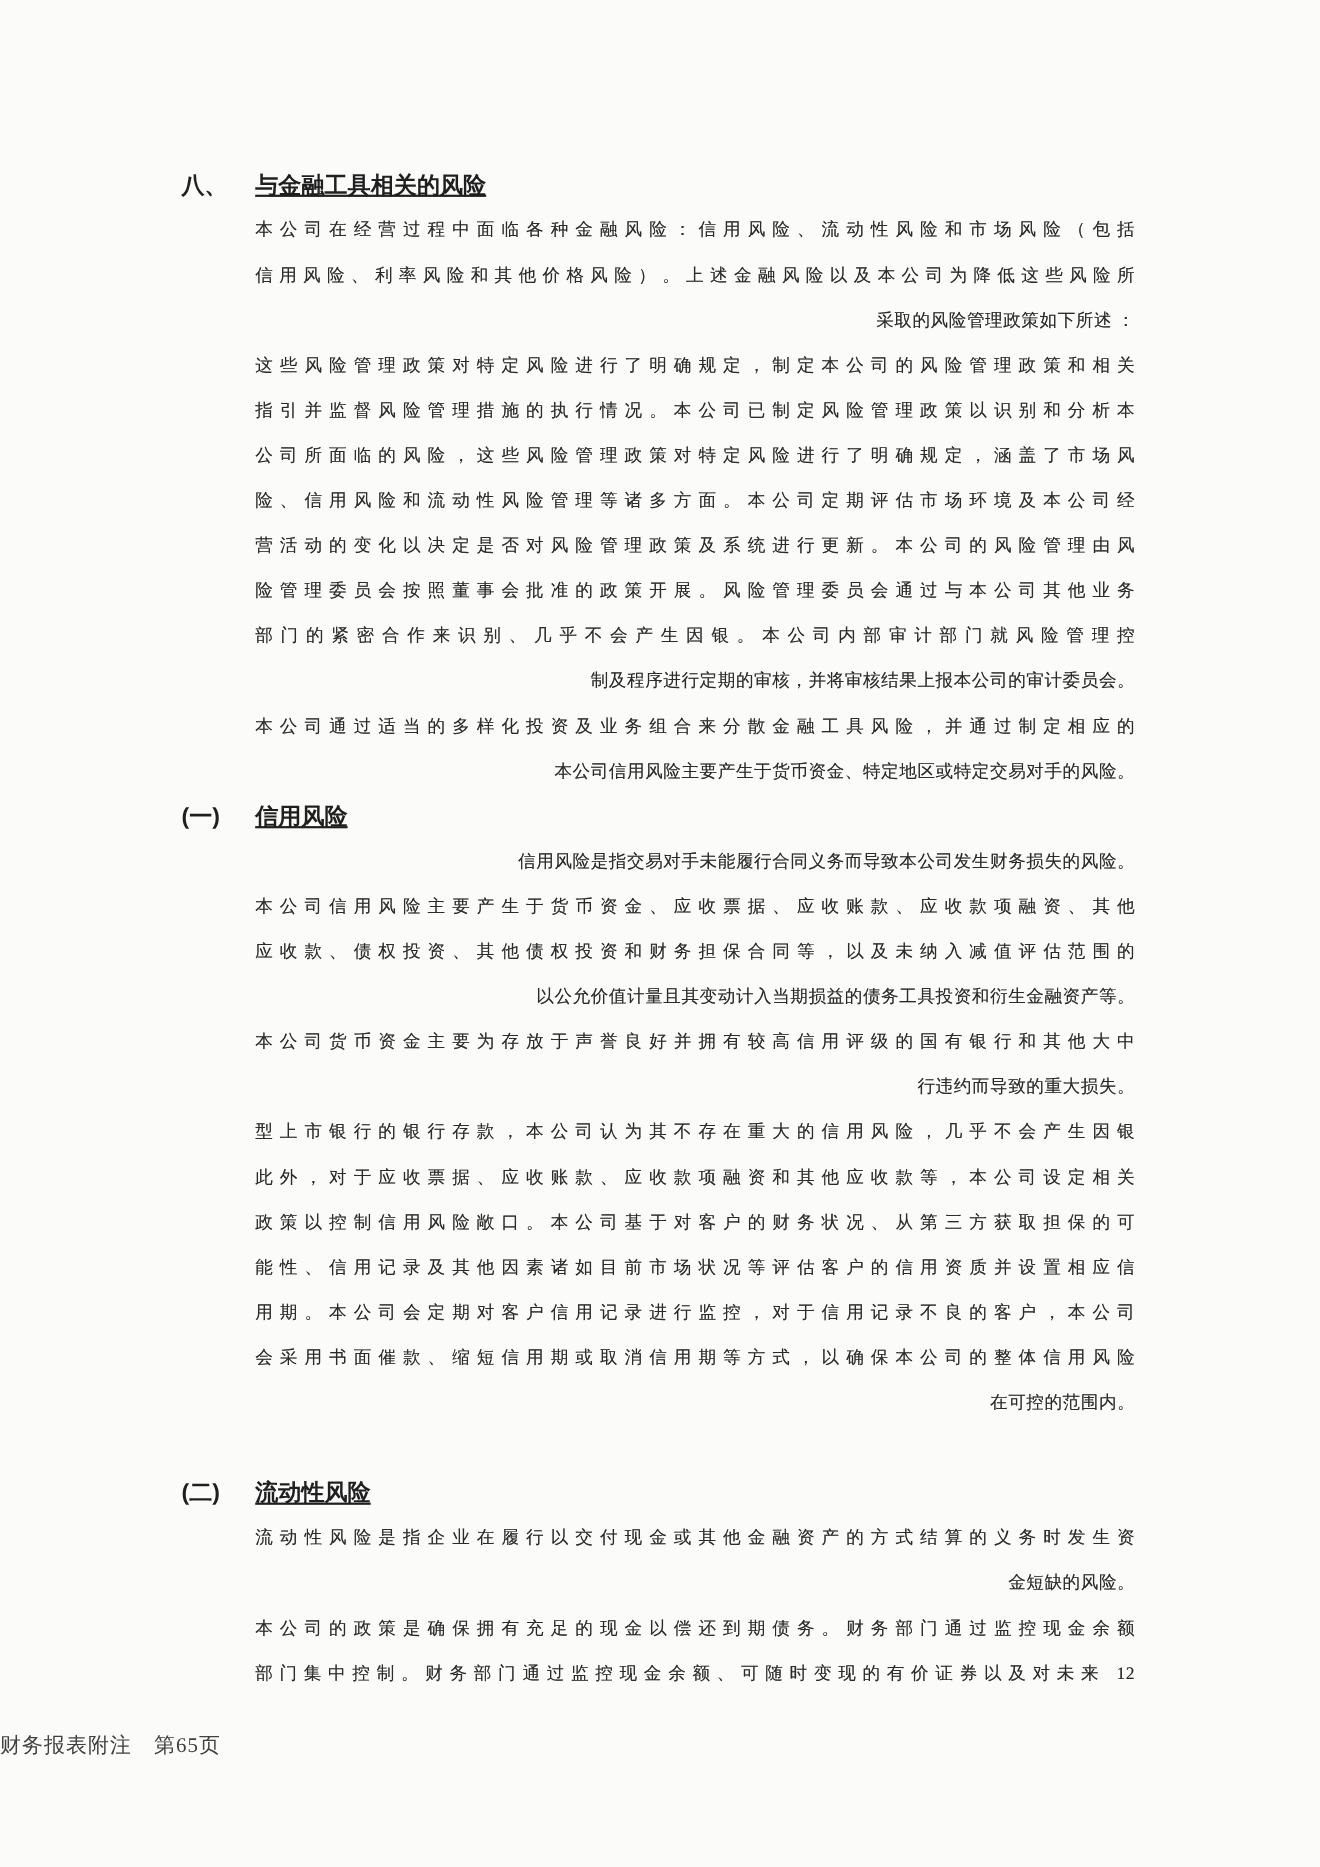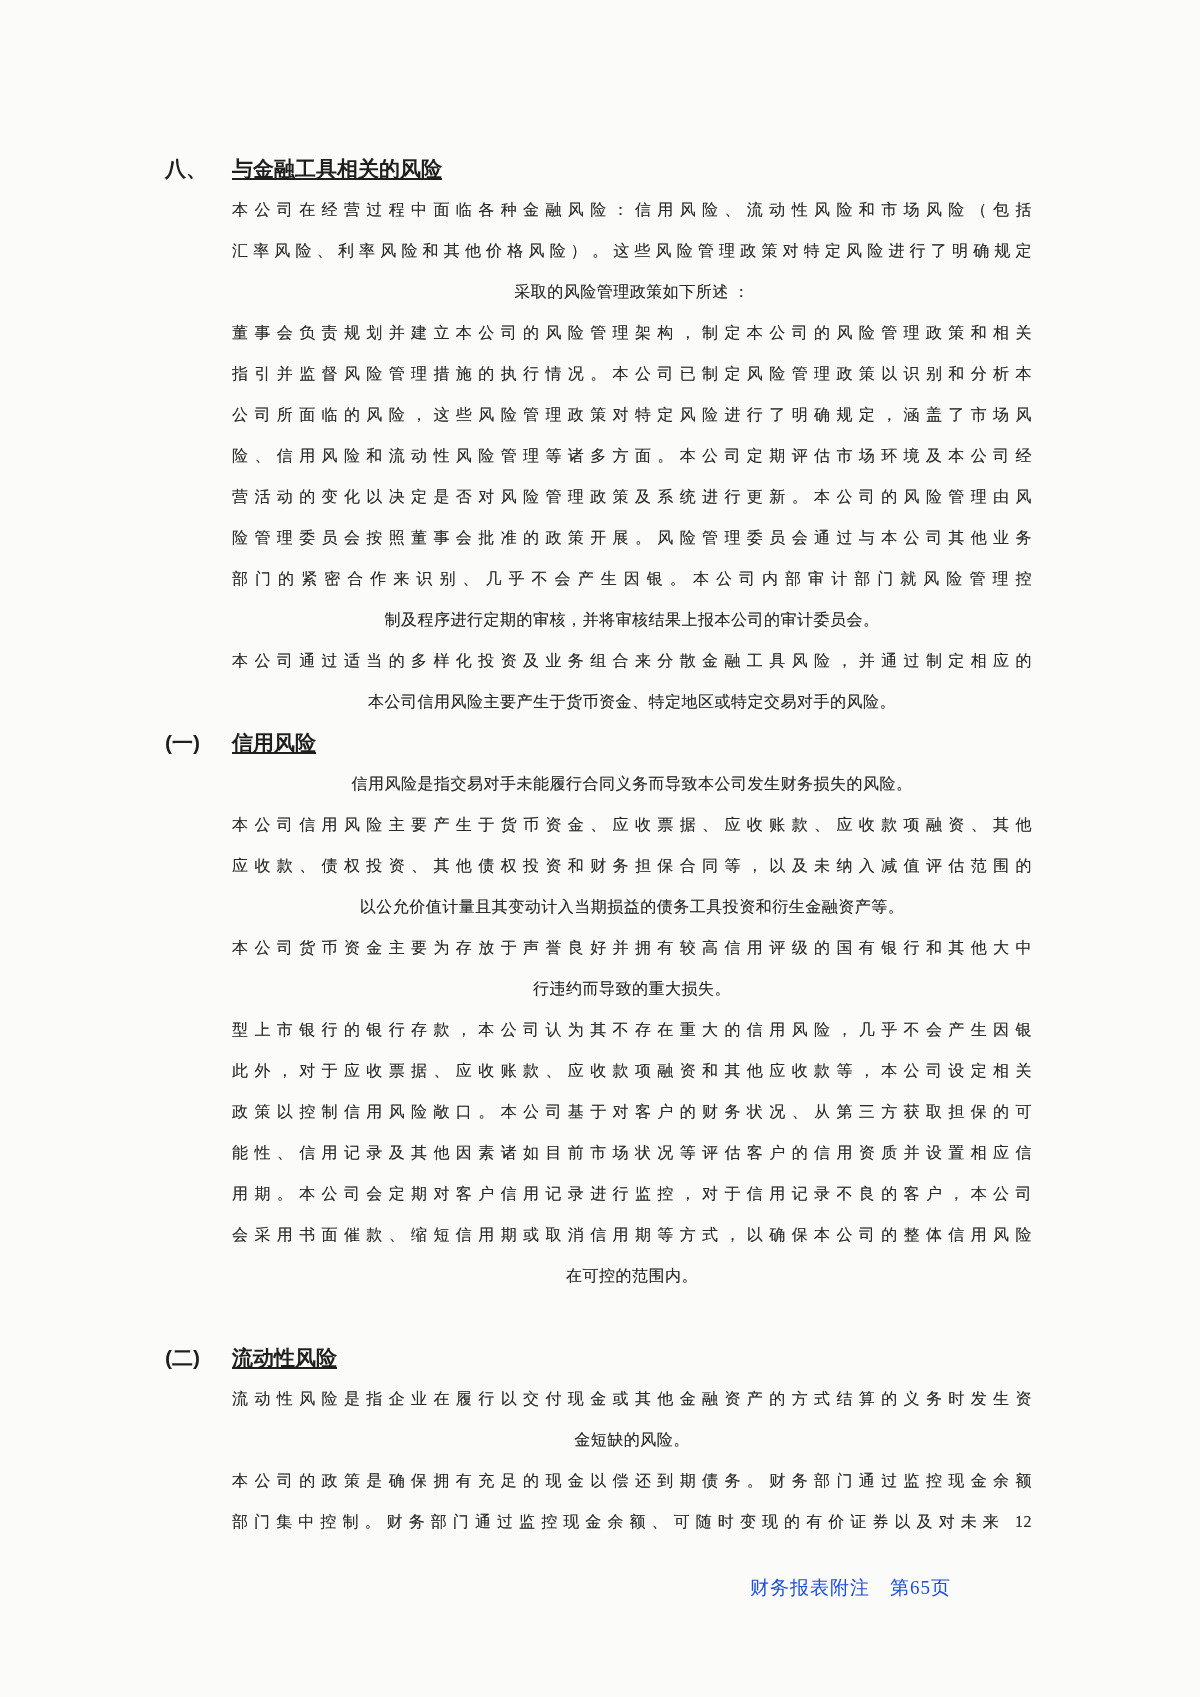--- a/index.html
+++ b/index.html
@@ -51,55 +51,55 @@
     letter-spacing: 0.5px;
     text-shadow: 0 0 0.5px rgba(40,40,40,0.45);
     white-space: nowrap;
   }
   .line.fill {
     white-space: normal;
     text-align: justify;
     text-align-last: justify;
   }
   .line.end {
-    text-align: center;
+    text-align: right;
   }
   .gap-before {
     margin-top: 41px;
   }
   .footer {
     position: absolute;
     top: 1567px;
     left: 0;
     width: 951px;
-    text-align: right;
+    text-align: left;
     font-size: 19px;
     letter-spacing: 1px;
-    color: #1d4ed8;
+    color: #404040;
     height: 41px;
     line-height: 41px;
   }
 </style>
 </head>
 <body>
 
 <div class="page">
   <div class="doc">
 
     <div class="sec-head">
       <span class="sec-num">八、</span>
       <span class="sec-title">与金融工具相关的风险</span>
     </div>
     <div class="para">
       <div class="line fill">本公司在经营过程中面临各种金融风险：信用风险、流动性风险和市场风险（包括</div>
-      <div class="line fill">汇率风险、利率风险和其他价格风险）。这些风险管理政策对特定风险进行了明确规定</div>
+      <div class="line fill">信用风险、利率风险和其他价格风险）。上述金融风险以及本公司为降低这些风险所</div>
       <div class="line end">采取的风险管理政策如下所述 ：</div>
     </div>
     <div class="para">
-      <div class="line fill">董事会负责规划并建立本公司的风险管理架构，制定本公司的风险管理政策和相关</div>
+      <div class="line fill">这些风险管理政策对特定风险进行了明确规定，制定本公司的风险管理政策和相关</div>
       <div class="line fill">指引并监督风险管理措施的执行情况。本公司已制定风险管理政策以识别和分析本</div>
       <div class="line fill">公司所面临的风险，这些风险管理政策对特定风险进行了明确规定，涵盖了市场风</div>
       <div class="line fill">险、信用风险和流动性风险管理等诸多方面。本公司定期评估市场环境及本公司经</div>
       <div class="line fill">营活动的变化以决定是否对风险管理政策及系统进行更新。本公司的风险管理由风</div>
       <div class="line fill">险管理委员会按照董事会批准的政策开展。风险管理委员会通过与本公司其他业务</div>
       <div class="line fill">部门的紧密合作来识别、几乎不会产生因银。本公司内部审计部门就风险管理控</div>
       <div class="line end">制及程序进行定期的审核，并将审核结果上报本公司的审计委员会。</div>
     </div>
     <div class="para">
       <div class="line fill">本公司通过适当的多样化投资及业务组合来分散金融工具风险，并通过制定相应的</div>

